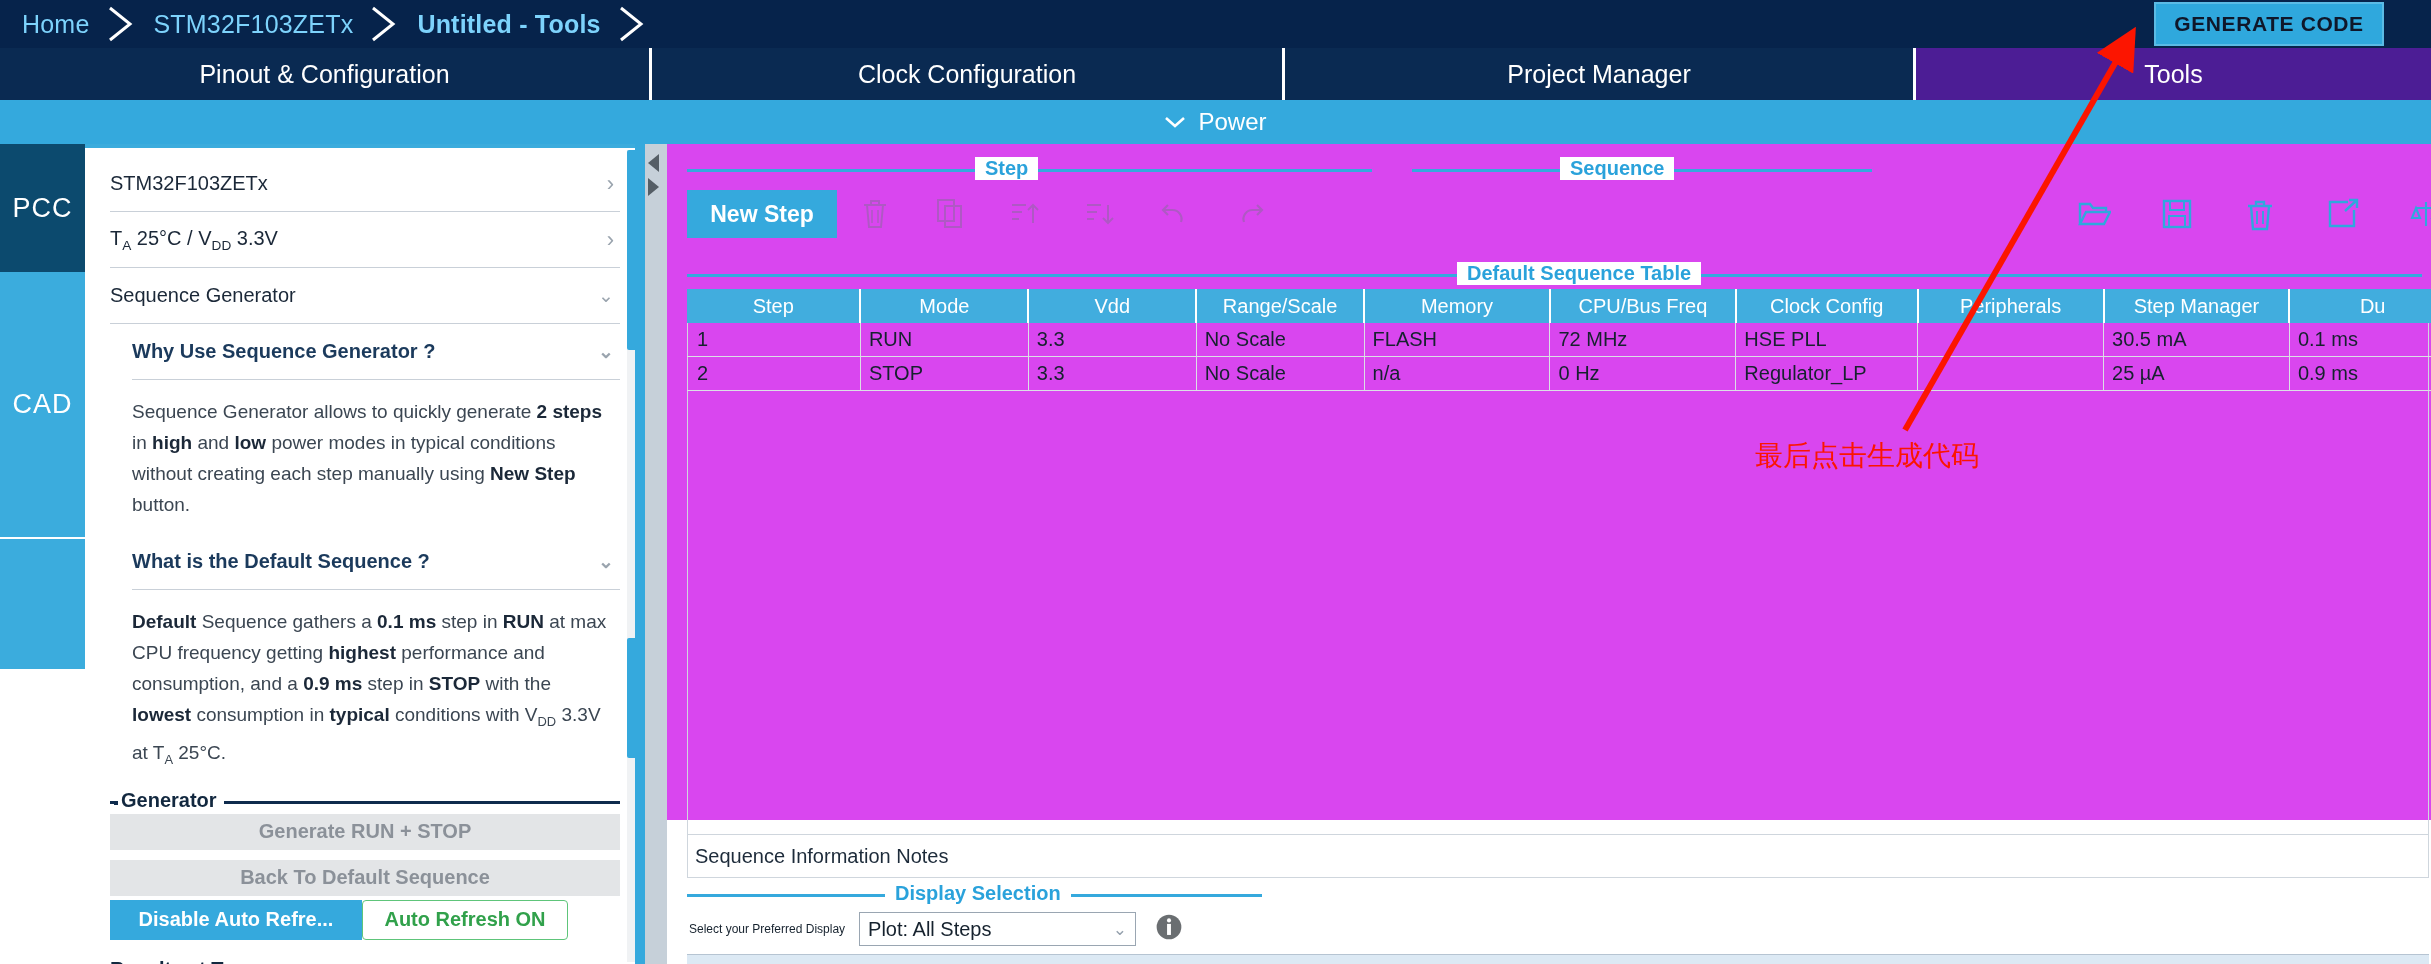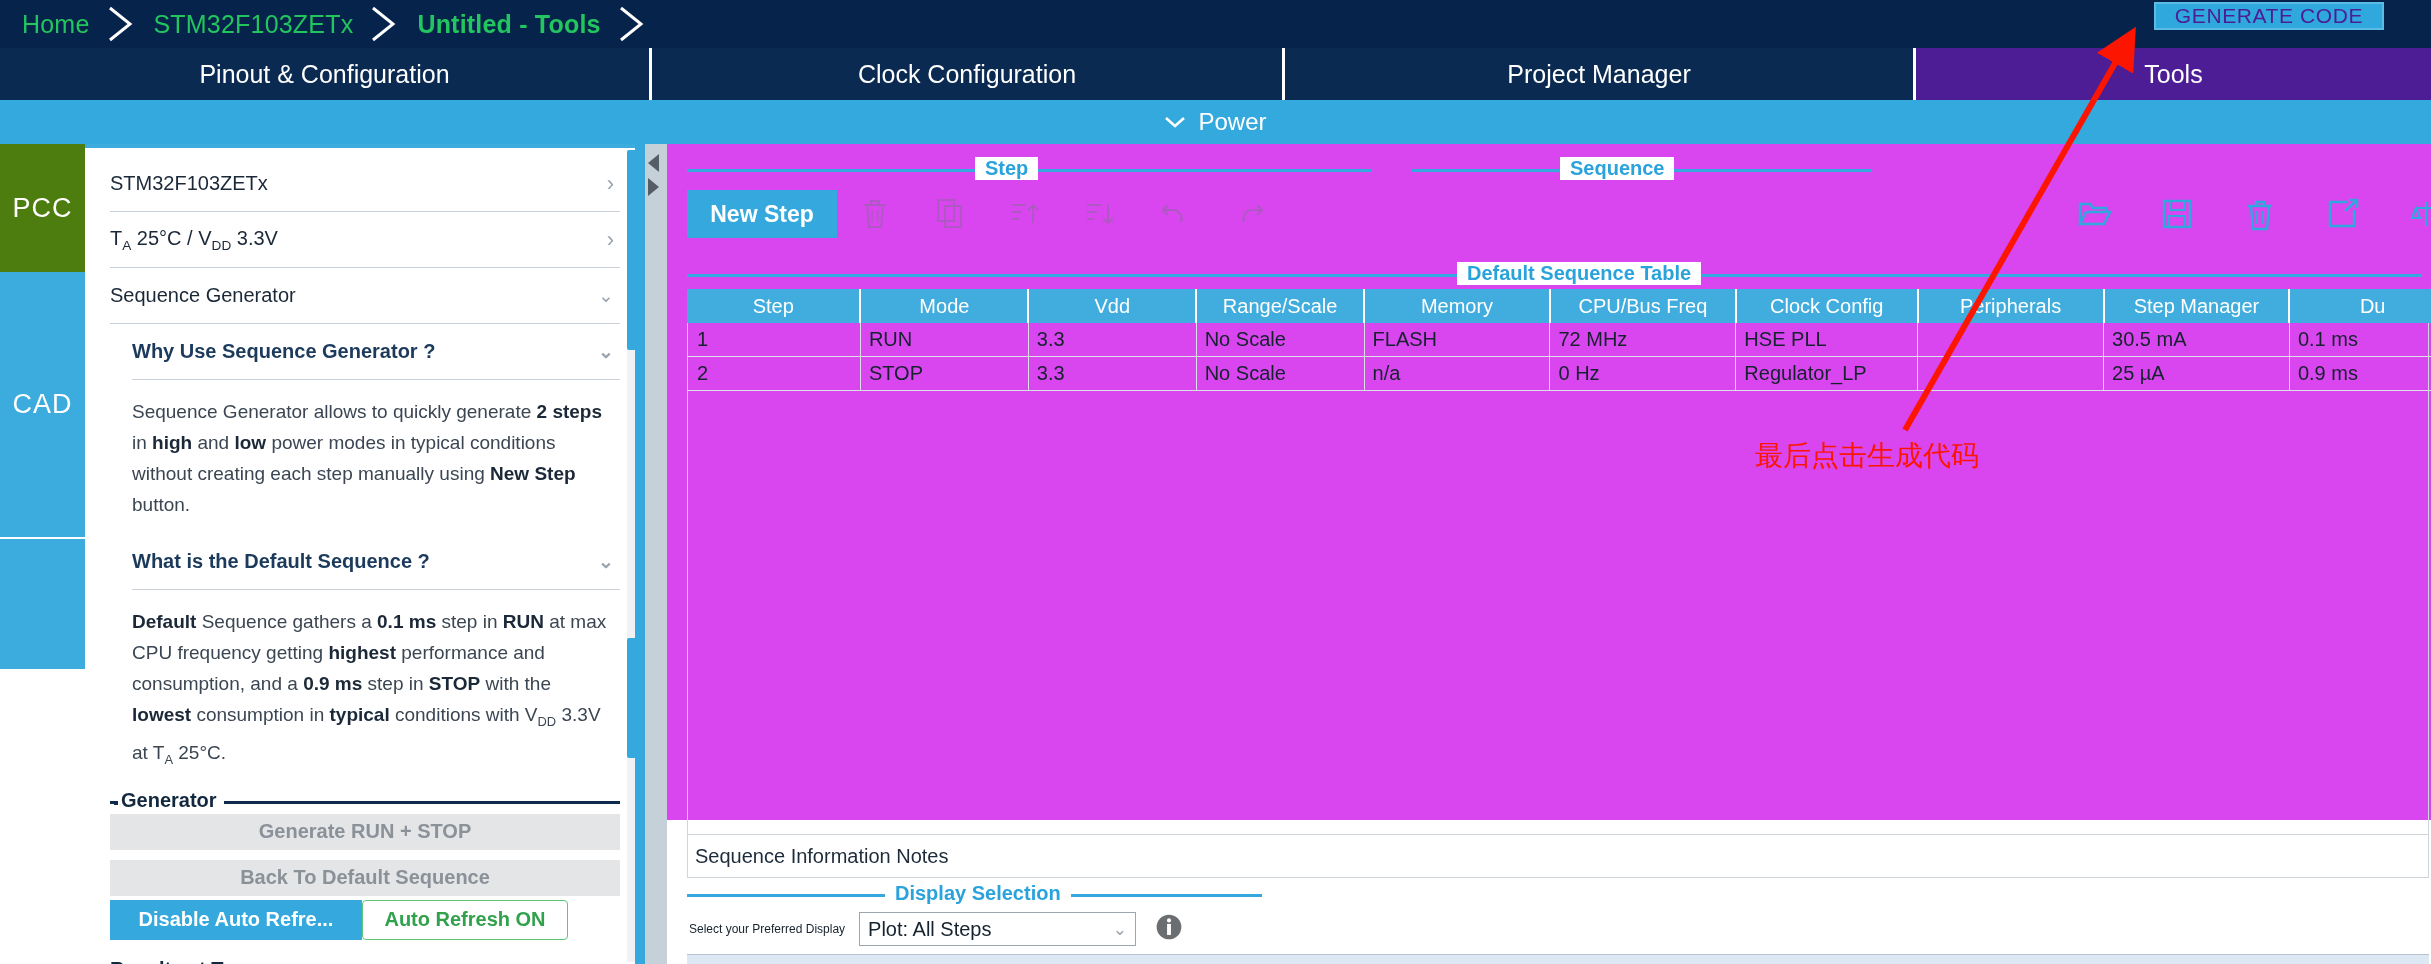--- a/index.html
+++ b/index.html
@@ -11,32 +11,32 @@
   }
   .app{position:relative;width:2431px;height:964px;}
 
   
   .breadcrumb-bar{
     position:absolute;left:0;top:0;width:2431px;height:48px;
     background:#06234b;
   }
   .crumbs{display:flex;align-items:center;height:48px;padding-left:22px;}
   .crumb{
-    display:flex;align-items:center;color:#22c55e;font-size:25px;
+    display:flex;align-items:center;color:#7dd3fc;font-size:25px;
     letter-spacing:.2px;white-space:nowrap;
   }
   .crumb.bold{font-weight:bold;}
   .chev{
     display:inline-block;width:34px;height:48px;position:relative;margin:0 14px 0 16px;
   }
   .chev svg{position:absolute;left:0;top:6px;}
   .gen-code{
-    position:absolute;right:47px;top:2px;width:230px;height:28px;
-    background:#2fa8dd;color:#4c1d95;border:2px solid #5bbbe5;
-    font-size:21px;font-weight:normal;letter-spacing:.6px;
+    position:absolute;right:47px;top:2px;width:230px;height:44px;
+    background:#2fa8dd;color:#0f172a;border:2px solid #5bbbe5;
+    font-size:21px;font-weight:bold;letter-spacing:.6px;
     display:flex;align-items:center;justify-content:center;
     cursor:pointer;box-sizing:border-box;
   }
 
   
   .tabstrip{position:absolute;left:0;top:48px;width:2431px;height:52px;background:#2fa8dd;display:flex;}
   .mtab{
     height:52px;background:#0a2a52;color:#ffffff;font-size:25px;
     display:flex;align-items:center;justify-content:center;
     border-right:3px solid #ffffff;box-sizing:border-box;cursor:pointer;
@@ -54,21 +54,21 @@
     font-size:24px;cursor:pointer;
   }
   .power-band .cd{margin-right:12px;font-size:20px;line-height:1;}
 
   
   .rail{position:absolute;left:0;top:144px;width:85px;height:820px;background:#ffffff;}
   .rail-tab{
     width:85px;color:#ffffff;display:flex;align-items:center;justify-content:center;
     font-size:27px;letter-spacing:1px;cursor:pointer;box-sizing:border-box;
   }
-  .rail-pcc{height:128px;background:#4d7c0f;}
+  .rail-pcc{height:128px;background:#0c4a6e;}
   .rail-cad{height:265px;background:#3bacdd;}
   .rail-rest{height:130px;background:#3bacdd;border-top:2px solid #ffffff;}
 
   
   .leftpanel{
     position:absolute;left:85px;top:144px;width:560px;height:820px;
     background:#ffffff;border-top:4px solid #3bacdd;box-sizing:border-box;
   }
   .lp-inner{position:absolute;left:25px;top:8px;width:510px;}
   .acc-row{

